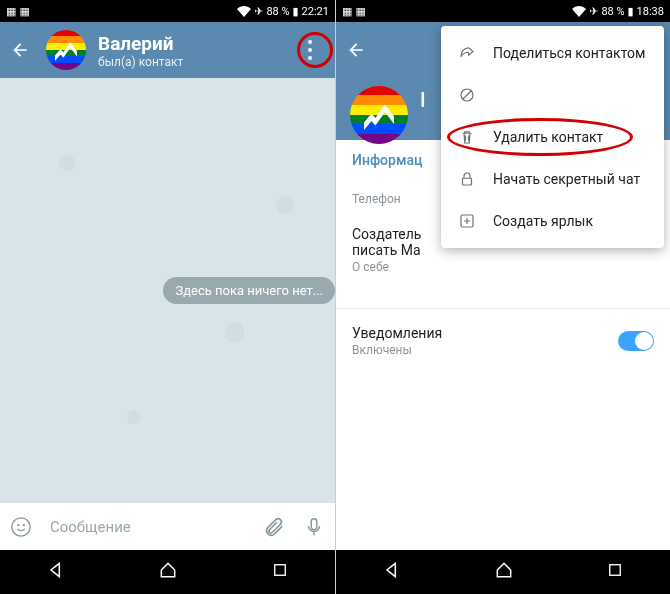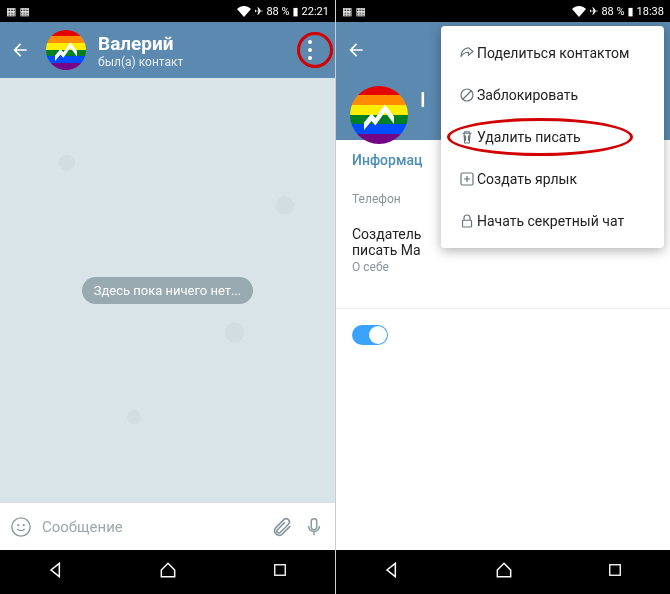--- a/index.html
+++ b/index.html
@@ -12,28 +12,28 @@
 .back{width:24px;display:flex;justify-content:center;cursor:pointer}
 .avatar{width:40px;height:40px;border-radius:50%;margin-left:14px;background:linear-gradient(180deg,#e40303 0%,#e40303 16%,#ff8c00 16%,#ff8c00 33%,#ffed00 33%,#ffed00 50%,#008026 50%,#008026 66%,#004dff 66%,#004dff 83%,#750787 83%,#750787 100%);position:relative;flex-shrink:0}
 .avatar::after{content:"";position:absolute;width:22px;height:22px;left:9px;top:9px;background:#fff;clip-path:polygon(0 75%,25% 45%,38% 60%,70% 15%,100% 55%,100% 80%,70% 40%,38% 85%,25% 70%,0 100%)}
 .titlewrap{margin-left:12px;flex:1}
 .name{font-size:19px;font-weight:700}
 .status{font-size:12px;opacity:.85}
 .more{width:34px;height:34px;display:flex;align-items:center;justify-content:center;cursor:pointer}
 .dot{width:4px;height:4px;background:#fff;border-radius:50%;margin:2px 0}
 .more-col{display:flex;flex-direction:column;align-items:center}
 .circle-red{position:absolute;right:2px;top:10px;width:36px;height:36px;border:3px solid #d20000;border-radius:50%;pointer-events:none}
-.chatbg{flex:1;background:#d9e4e9;display:flex;align-items:center;justify-content:center;position:relative;
+.chatbg{flex:1;background:#d9e4e9;display:flex;align-items:center;justify-content:flex-end;position:relative;
 background-image:
  radial-gradient(circle at 20% 20%,rgba(0,0,0,0.03) 8px,transparent 8px),
  radial-gradient(circle at 70% 60%,rgba(0,0,0,0.03) 10px,transparent 10px),
  radial-gradient(circle at 40% 80%,rgba(0,0,0,0.03) 7px,transparent 7px),
  radial-gradient(circle at 85% 30%,rgba(0,0,0,0.03) 9px,transparent 9px)}
 .empty-pill{background:rgba(100,120,130,.55);color:#fff;font-size:13px;padding:6px 12px;border-radius:14px}
-.inputbar{height:48px;background:#fff;display:flex;align-items:center;padding:0 10px;gap:10px;border-top:1px solid #ddd}
+.inputbar{height:48px;background:#fff;display:flex;align-items:center;padding:0 10px;gap:18px;border-top:1px solid #ddd}
 .msginput{flex:1;color:#9aa8b0;font-size:15px}
 .ico{color:#8a98a0;display:flex}
 .navbar{height:44px;background:#000;display:flex;align-items:center;justify-content:space-around}
 .navbtn{color:#fff}
 
 .header2{height:56px;background:#5b89af;display:flex;align-items:center;padding:0 8px}
 .header2-ext{height:62px;background:#5b89af}
 .bigav{width:58px;height:58px;border-radius:50%;margin:8px 0 0 14px;background:linear-gradient(180deg,#e40303 0%,#e40303 16%,#ff8c00 16%,#ff8c00 33%,#ffed00 33%,#ffed00 50%,#008026 50%,#008026 66%,#004dff 66%,#004dff 83%,#750787 83%,#750787 100%);position:relative}
 .bigav::after{content:"";position:absolute;width:30px;height:30px;left:14px;top:14px;background:#fff;clip-path:polygon(0 75%,25% 45%,38% 60%,70% 15%,100% 55%,100% 80%,70% 40%,38% 85%,25% 70%,0 100%)}
 .profbody{flex:1;background:#fff;overflow:hidden}
@@ -41,21 +41,21 @@
 .sect-title{color:#4b8dbb;font-size:14px;font-weight:500}
 .sublabel{color:#8b959b;font-size:12px;margin-top:2px}
 .bodytext{color:#222;font-size:14px}
 .rowline{padding:10px 16px}
 .divider{height:1px;background:#eee;margin:4px 0}
 .notifrow{display:flex;align-items:center;justify-content:space-between;padding:12px 16px}
 .toggle{width:36px;height:20px;background:#3aa3ff;border-radius:10px;position:relative}
 .toggle::after{content:"";position:absolute;right:1px;top:1px;width:18px;height:18px;background:#fff;border-radius:50%}
 
 .menu{position:absolute;right:6px;top:26px;width:223px;background:#fff;border-radius:4px;box-shadow:0 3px 12px rgba(0,0,0,.3);padding:6px 0;z-index:10}
-.mitem{display:flex;align-items:center;padding:12px 16px;font-size:14px;color:#222;cursor:pointer;position:relative}
+.mitem{display:flex;align-items:center;gap:16px;padding:12px 16px;font-size:14px;color:#222;cursor:pointer;position:relative}
 .mitem .micon{width:20px;display:flex;justify-content:center;color:#6b7478}
 .ellipse-red{position:absolute;left:6px;top:2px;width:186px;height:38px;border:3px solid #d20000;border-radius:50%/50%;pointer-events:none}
 .partial-name{color:#fff;font-size:20px;font-weight:500;margin:10px 0 0 12px}
 </style>
 </head>
 <body>
 
 <div class="screen">
   <div class="statusbar">
     <div class="sb-left">
@@ -176,20 +176,24 @@
     </div>
     <div class="rowline">
       <div class="bodytext" style="white-space:pre-line">Создатель
 писать Ма</div>
       <div class="sublabel">О себе</div>
     </div>
     <div class="rowline">
     </div>
     <div class="divider"></div>
     <div class="notifrow">
+      <div>
+        <div class="bodytext">Уведомления</div>
+        <div class="sublabel">Включены</div>
+      </div>
       <div class="toggle"></div>
     </div>
   </div>
 
   <div class="navbar">
     <span class="navbtn"><svg width="20" height="20" viewBox="0 0 24 24">
           <path fill="none" stroke="#fff" stroke-width="1.8" d="M16 4l-10 8 10 8z"></path>
         </svg></span>
     <span class="navbtn"><svg width="20" height="20" viewBox="0 0 24 24">
           <path fill="none" stroke="#fff" stroke-width="1.8" d="M4 12l8-8 8 8v8H4z"></path>
@@ -208,43 +212,42 @@
         </span>
       <span>Поделиться контактом</span>
     </div>
     <div class="mitem">
       <span class="micon">
           <svg width="18" height="18" viewBox="0 0 24 24">
             <circle cx="12" cy="12" r="8" fill="none" stroke="#6b7478" stroke-width="1.6"></circle>
             <line x1="6" y1="18" x2="18" y2="6" stroke="#6b7478" stroke-width="1.6"></line>
           </svg>
         </span>
-      <span>Заблокировать</span>
     </div>
     <div class="mitem">
       <span class="micon">
           <svg width="18" height="18" viewBox="0 0 24 24">
             <path fill="none" stroke="#6b7478" stroke-width="1.6" d="M6 7h12M9 7V5h6v2M8 7l1 13h6l1-13M10 10v7M14 10v7"></path>
           </svg>
         </span>
-      <span>Удалить писать</span>
+      <span>Удалить контакт</span>
       <div class="ellipse-red"></div>
+    </div>
+    <div class="mitem">
+      <span class="micon">
+          <svg width="18" height="18" viewBox="0 0 24 24">
+            <rect x="6" y="11" width="12" height="9" rx="1" fill="none" stroke="#6b7478" stroke-width="1.6"></rect>
+            <path d="M8 11V8a4 4 0 018 0v3" fill="none" stroke="#6b7478" stroke-width="1.6"></path>
+          </svg>
+        </span>
+      <span>Начать секретный чат</span>
     </div>
     <div class="mitem">
       <span class="micon">
           <svg width="18" height="18" viewBox="0 0 24 24">
             <rect x="4" y="4" width="16" height="16" rx="2" fill="none" stroke="#6b7478" stroke-width="1.6"></rect>
             <path d="M12 8v8M8 12h8" stroke="#6b7478" stroke-width="1.6"></path>
           </svg>
         </span>
       <span>Создать ярлык</span>
     </div>
-    <div class="mitem">
-      <span class="micon">
-          <svg width="18" height="18" viewBox="0 0 24 24">
-            <rect x="6" y="11" width="12" height="9" rx="1" fill="none" stroke="#6b7478" stroke-width="1.6"></rect>
-            <path d="M8 11V8a4 4 0 018 0v3" fill="none" stroke="#6b7478" stroke-width="1.6"></path>
-          </svg>
-        </span>
-      <span>Начать секретный чат</span>
-    </div>
   </div>
 </div>
 
 </body></html>

